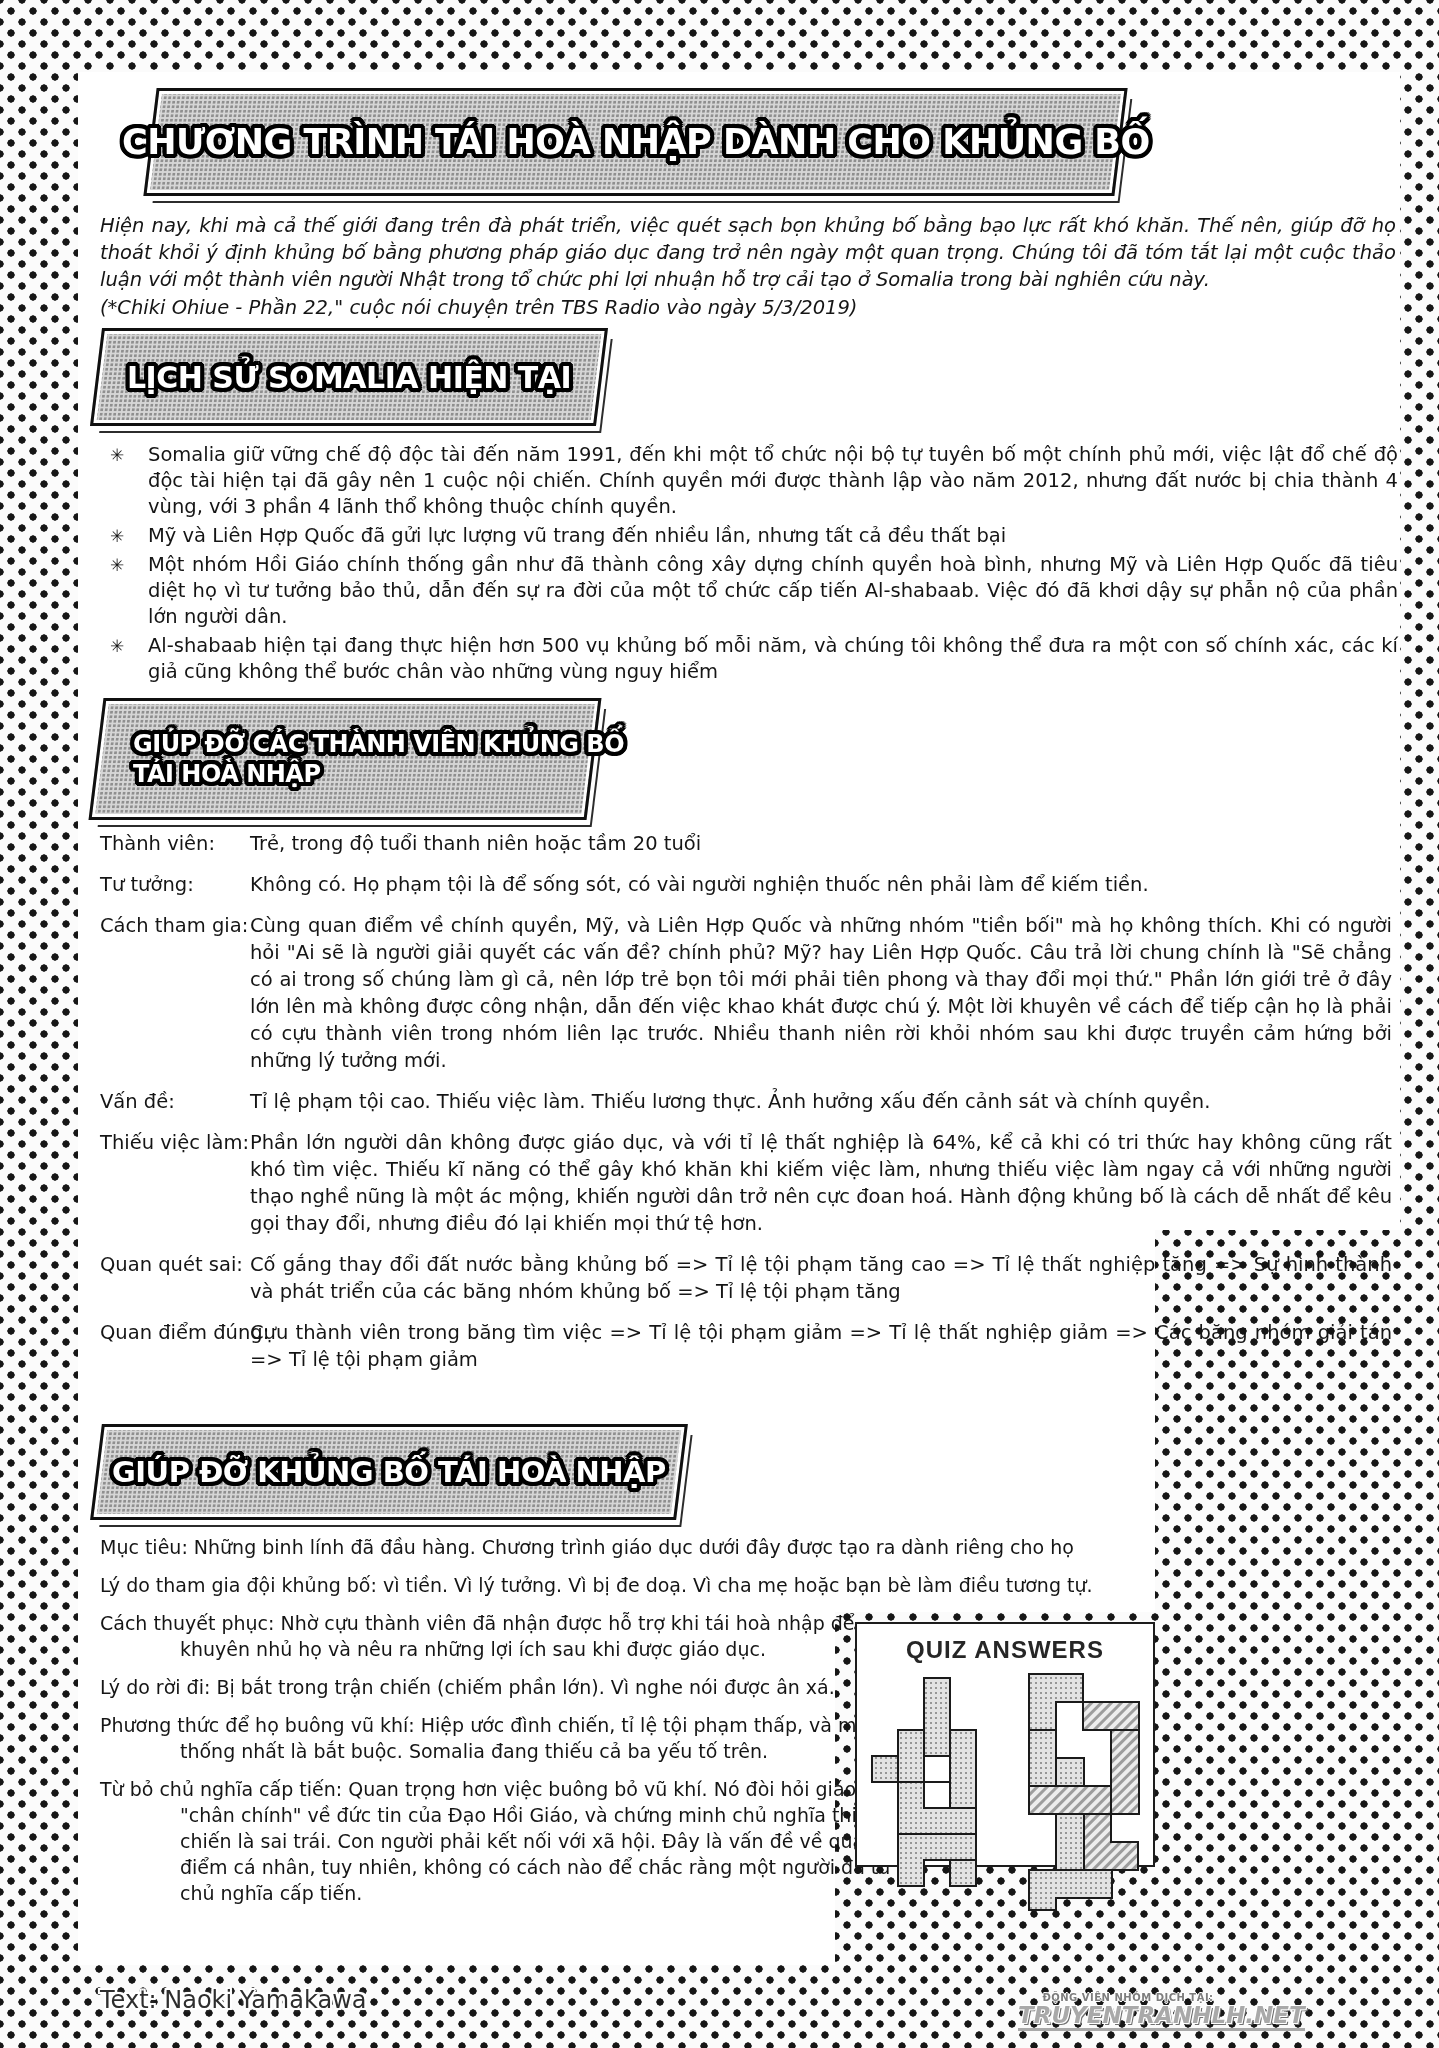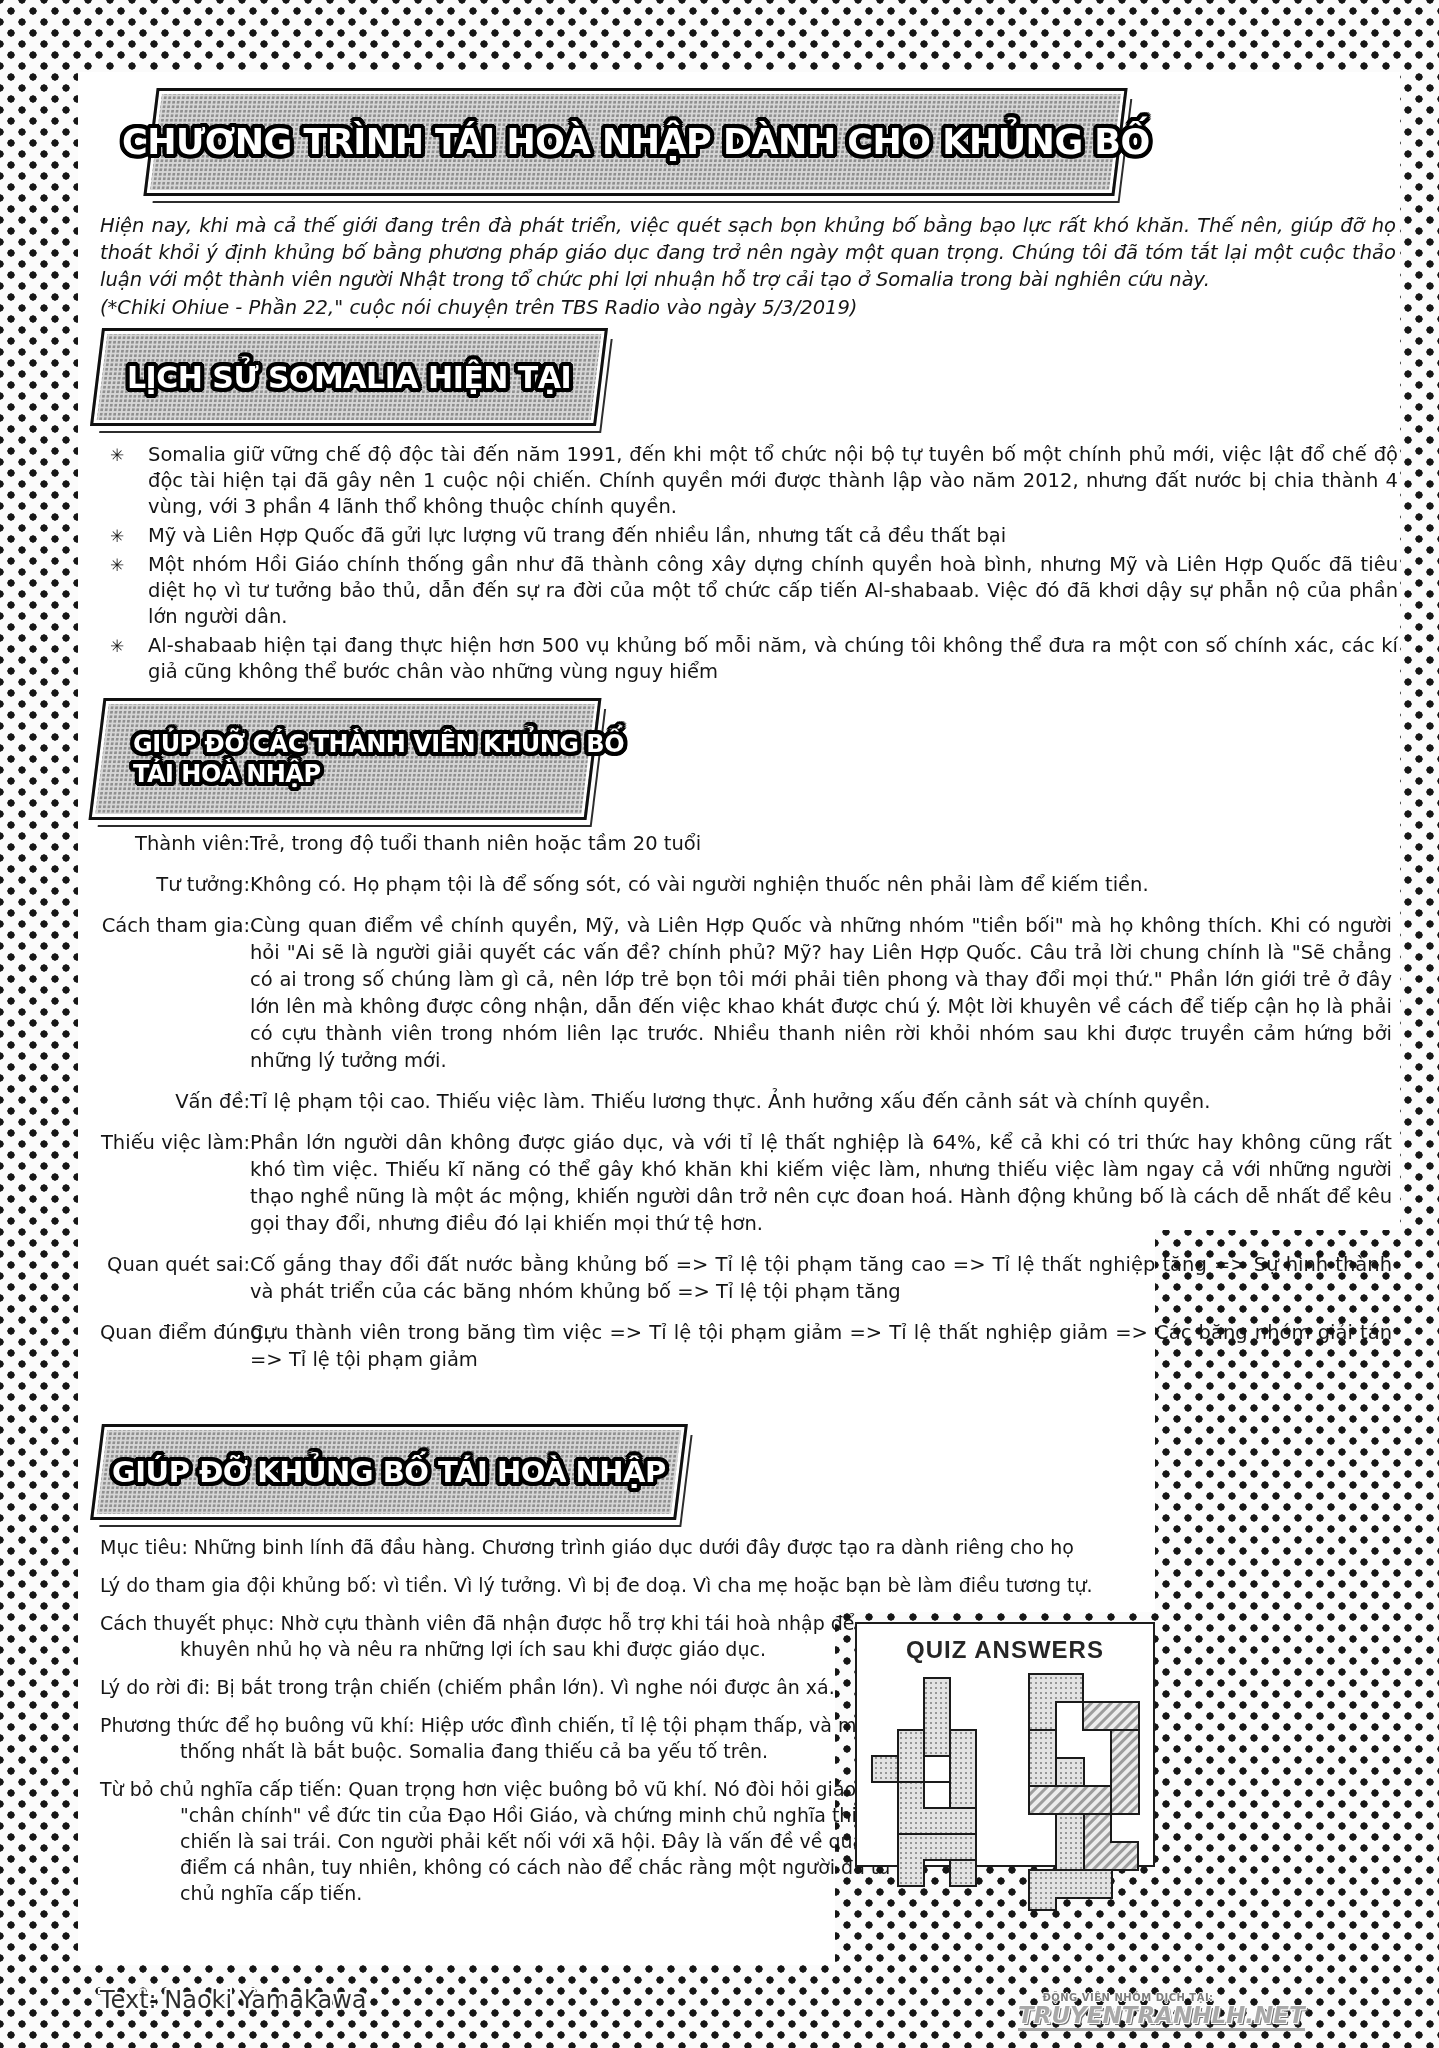--- a/index.html
+++ b/index.html
@@ -56,21 +56,21 @@
   .intro .citation{text-align:left;margin-top:1px;}
 
   .bullets{left:100px;top:442px;width:1298px;}
   .bullet{position:relative;padding-left:48px;margin-bottom:3px;text-align:justify;line-height:26px;}
   .bullet .star{position:absolute;left:10px;top:0;font-size:17px;font-weight:bold;}
 
   .deflist{
     left:100px;top:830px;width:1292px;
     display:grid;grid-template-columns:150px 1fr;column-gap:0;row-gap:14px;
   }
-  .dl-label{white-space:nowrap;text-align:right;}
+  .dl-label{white-space:nowrap;}
   .dl-value{text-align:justify;}
 
   .bottom{left:100px;top:1534px;width:1075px;font-size:19px;line-height:26px;}
   .bottom p{margin:0 0 12px 0;}
   .p-hang{max-width:748px;padding-left:80px;text-indent:-80px;}
 
   
   .quiz-box{
     position:absolute;left:855px;top:1622px;width:300px;height:245px;
     background:#ffffff;border:2px solid #1c1c1c;box-sizing:border-box;

